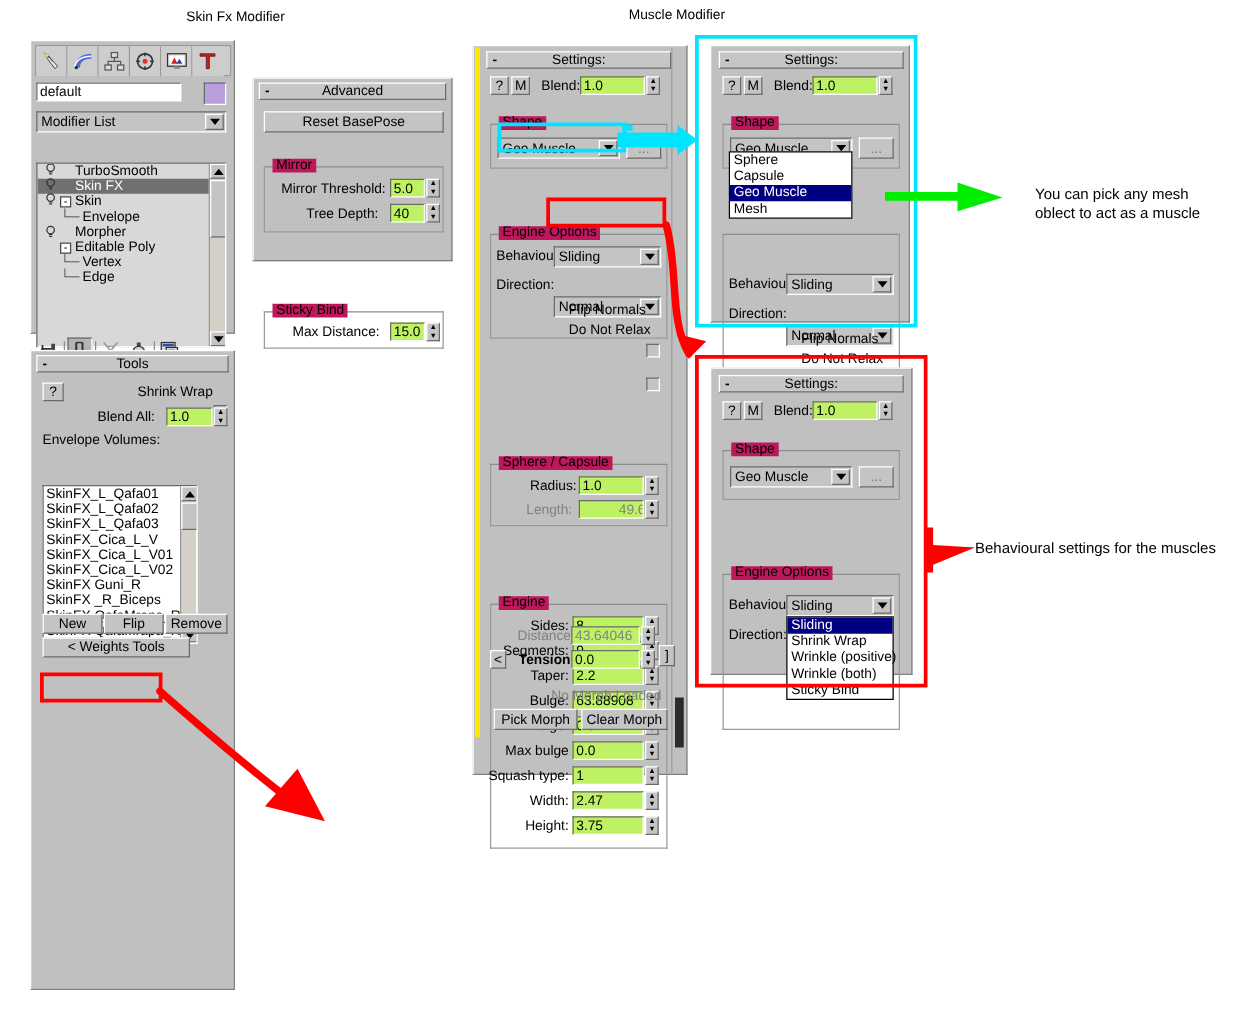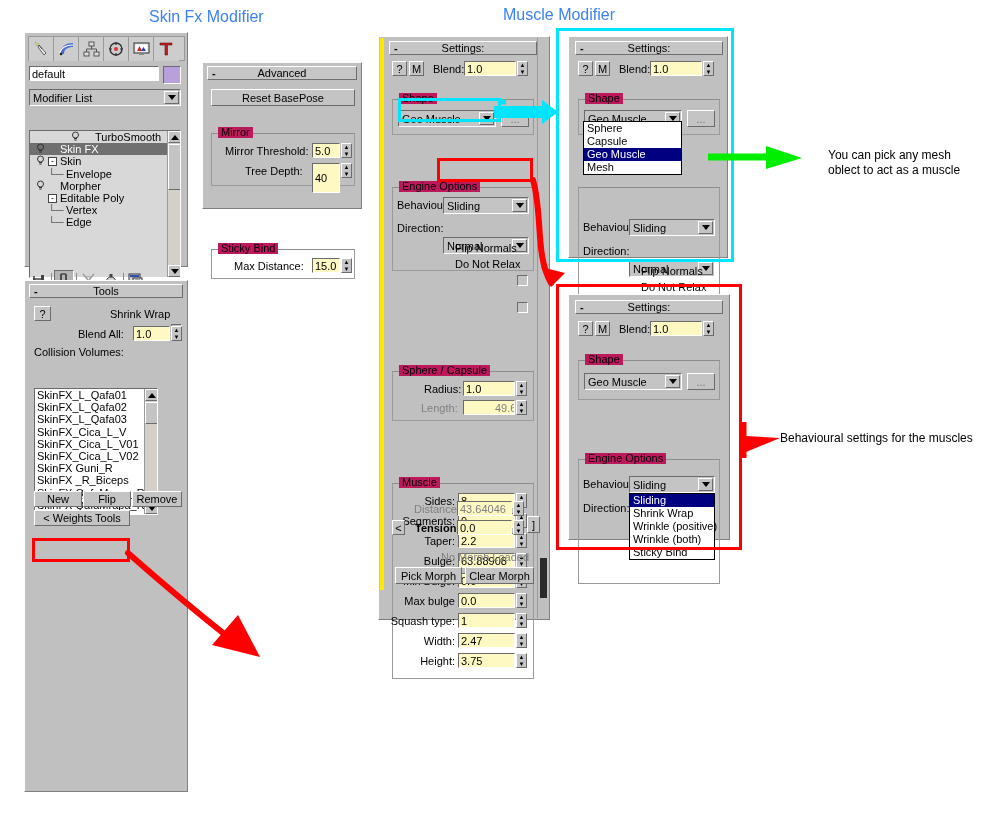--- a/index.html
+++ b/index.html
@@ -65,21 +65,21 @@
     border-right: 1px solid #6b6b6b;
     border-bottom: 1px solid #6b6b6b;
     font-size: 11px;
     text-align: center;
     display: flex; align-items: center; justify-content: center;
     cursor: default;
     color: #000;
   }
 
   .field {
-    background: #fef9c3;
+    background: #bef264;
     border-top: 1px solid #6b6b6b;
     border-left: 1px solid #6b6b6b;
     border-right: 1px solid #ffffff;
     border-bottom: 1px solid #ffffff;
     font-size: 11px;
     display: flex; align-items: center;
     padding-left: 2px;
     color: #000;
     overflow: hidden;
     white-space: nowrap;
@@ -174,21 +174,21 @@
     border-right: 1px solid #6b6b6b;
     border-bottom: 1px solid #6b6b6b;
   }
   .tri-up { width:0;height:0;border-left:4px solid transparent;border-right:4px solid transparent;border-bottom:5px solid #000; }
   .tri-dn { width:0;height:0;border-left:4px solid transparent;border-right:4px solid transparent;border-top:5px solid #000; }
 
   .lbl { font-size: 11px; white-space: nowrap; }
   .lbl.gray { color: #808080; }
 
   .annot { font-size: 12px; color: #000; line-height: 15px; white-space: nowrap; }
-  .title-txt { font-size: 16px; color: #3b82f6; }
+  .title-txt { font-size: 11px; color: #000000; }
 
   .hl-cyan { border: 3px solid #00e5ff; }
   .hl-red  { border: 3px solid #ff0000; }
 
   .toolbar-icon {
     width: 25px; height: 24px;
     background: #cdcdcd;
     display: flex; align-items: center; justify-content: center;
     border-right: 1px solid #9a9a9a;
   }
@@ -246,33 +246,33 @@
             <rect x="6" y="12" width="5" height="2" fill="#888"></rect>
           </svg>
       </div>
       <div class="toolbar-icon" style="border-right:none;">
         <svg width="17" height="16" viewBox="0 0 17 16">
             <path d="M2 2 L14 2 L14 4 L9.5 4 L9.5 14 L7 14 L7 4 L2 4 Z" fill="#c02020" stroke="#601010" stroke-width="0.6"></path>
           </svg>
       </div>
     </div>
 
-    <div class="abs field" style="left:4px; top:33px; width:130px; height:15px; background:#ffffff;">default</div>
+    <div class="abs field" style="left:4px; top:33px; width:116px; height:15px; background:#ffffff;">default</div>
     <div class="abs" style="left:138px; top:33px; width:18px; height:18px; background:#b9a0dd; border-top:1px solid #6b6b6b; border-left:1px solid #6b6b6b; border-right:1px solid #fff; border-bottom:1px solid #fff;"></div>
 
     <div class="abs combo" style="left:4px; top:56px; width:152px; height:17px;">
       <span>Modifier List</span>
       <span class="cbtn">
           <span class="caret"></span>
         </span>
     </div>
 
     <div class="abs listbox" style="left:4px; top:80px; width:152px; height:148px; background:#d8d8d8;">
       <div id="stack-items" style="position:relative;">
-          <div class="li" style="display: flex; align-items: center; margin-left: 35px;">
+          <div class="li" style="display: flex; align-items: center;">
             <span style="width:16px;display:inline-block;text-align:center;"><svg width="11" height="11" viewBox="0 0 11 11">
                 <circle cx="5.5" cy="4" r="3" fill="none" stroke="#333" stroke-width="1"></circle>
                 <path d="M4 7.5 L7 7.5 M4.3 9 L6.7 9" stroke="#333" stroke-width="1"></path>
               </svg></span>
             <span style="display:inline-block;width:12px;"></span>
             <span>TurboSmooth</span>
           </div>
           <div class="li sel" style="display: flex; align-items: center;">
             <span style="width:16px;display:inline-block;text-align:center;"><svg width="11" height="11" viewBox="0 0 11 11">
                 <circle cx="5.5" cy="4" r="3" fill="none" stroke="#333" stroke-width="1"></circle>
@@ -378,21 +378,21 @@
 
     <div class="abs group" style="left:8px; top:53px; width:144px; height:53px;">
       <span class="glabel">Mirror</span>
       <div class="abs lbl" style="left:13px; top:11px;">Mirror Threshold:</div>
       <div class="abs field" style="left:100px; top:9px; width:28px; height:15px;">5.0</div>
       <div class="abs spin" style="left:129px; top:9px; height:15px;">
           <span class="ar">▲</span>
           <span class="ar">▼</span>
         </div>
       <div class="abs lbl" style="left:33px; top:31px;">Tree Depth:</div>
-      <div class="abs field" style="left:100px; top:29px; width:28px; height:30px;">40</div>
+      <div class="abs field" style="left:100px; top:29px; width:28px; height:15px;">40</div>
       <div class="abs spin" style="left:129px; top:29px; height:15px;">
           <span class="ar">▲</span>
           <span class="ar">▼</span>
         </div>
     </div>
 
     <div class="abs group" style="left:8px; top:116px; width:144px; height:30px;">
       <span class="glabel">Sticky Bind</span>
       <div class="abs lbl" style="left:22px; top:10px;">Max Distance:</div>
       <div class="abs field" style="left:100px; top:8px; width:28px; height:15px;">15.0</div>
@@ -413,21 +413,21 @@
     <div class="abs lbl" style="left:85px; top:27px;">Shrink Wrap</div>
     <div class="abs cbox" style="left:146px; top:26px;"></div>
 
     <div class="abs lbl" style="left:53px; top:47px;">Blend All:</div>
     <div class="abs field" style="left:108px; top:45px; width:37px; height:15px;">1.0</div>
     <div class="abs spin" style="left:146px; top:45px; height:15px;">
         <span class="ar">▲</span>
         <span class="ar">▼</span>
       </div>
 
-    <div class="abs lbl" style="left:9px; top:65px;">Collision Volumes:</div>
+    <div class="abs lbl" style="left:9px; top:65px;">Envelope Volumes:</div>
 
     <div class="abs listbox" style="left:9px; top:79px; width:124px; height:127px;">
       <div id="cv-items" style="position:relative;">
           <div class="li">SkinFX_L_Qafa01</div>
           <div class="li">SkinFX_L_Qafa02</div>
           <div class="li">SkinFX_L_Qafa03</div>
           <div class="li">SkinFX_Cica_L_V</div>
           <div class="li">SkinFX_Cica_L_V01</div>
           <div class="li">SkinFX_Cica_L_V02</div>
           <div class="li">SkinFX Guni_R</div>
@@ -443,21 +443,21 @@
         <div class="sb" style="position:absolute; bottom:0;">
             <span class="tri-dn"></span>
           </div>
       </div>
     </div>
 
     <div class="abs btn" style="left:9px; top:210px; width:48px; height:16px;">New</div>
     <div class="abs btn" style="left:58px; top:210px; width:48px; height:16px;">Flip</div>
     <div class="abs btn" style="left:107px; top:210px; width:50px; height:16px;">Remove</div>
 
-    <div class="abs btn" style="left:9px; top:229px; width:96px; height:16px;">&lt; Weights Tools</div>
+    <div class="abs btn" style="left:9px; top:229px; width:118px; height:16px;">&lt; Weights Tools</div>
 
 
   </div>
 
   <div class="abs panel-outer" style="left:378px; top:36px; width:172px; height:584px;">
 
     <div class="abs" style="left:1px; top:1px; width:4px; height:552px; background:#ffe900;"></div>
 
     <div class="abs" style="right:1px; top:1px; width:11px; height:580px; background:#c0c0c0; border-left:1px solid #9a9a9a;">
       <div class="abs" style="left:2px; top:520px; width:7px; height:40px; background:#2a2a2a;"></div>
@@ -521,21 +521,21 @@
           </div>
         <div class="abs lbl gray" style="left:28px; top:30px;">Length:</div>
         <div class="abs field disabled" style="left:70px; top:28px; width:52px; height:15px;padding-left:31px;">49.67326</div>
         <div class="abs spin" style="left:123px; top:28px; height:15px;">
             <span class="ar">▲</span>
             <span class="ar">▼</span>
           </div>
       </div>
 
       <div class="abs group" style="left:3px; top:258px; width:142px; height:196px;">
-        <span class="glabel">Muscle</span>
+        <span class="glabel">Engine</span>
         <div id="muscle-fields" style="position:relative;">
             <div class="abs lbl" style="right: 78px; top: 11px; text-align: right;">Sides:</div>
             <div class="abs field" style="left: 65px; top: 9px; width: 57px; height: 15px;">8</div>
             <div class="abs spin" style="left: 123px; top: 9px; height: 15px;">
               <span class="ar">▲</span>
               <span class="ar">▼</span>
             </div>
             <div class="abs lbl" style="right: 78px; top: 31px; text-align: right;">Segments:</div>
             <div class="abs field" style="left: 65px; top: 29px; width: 57px; height: 15px;">9</div>
             <div class="abs spin" style="left: 123px; top: 29px; height: 15px;">

